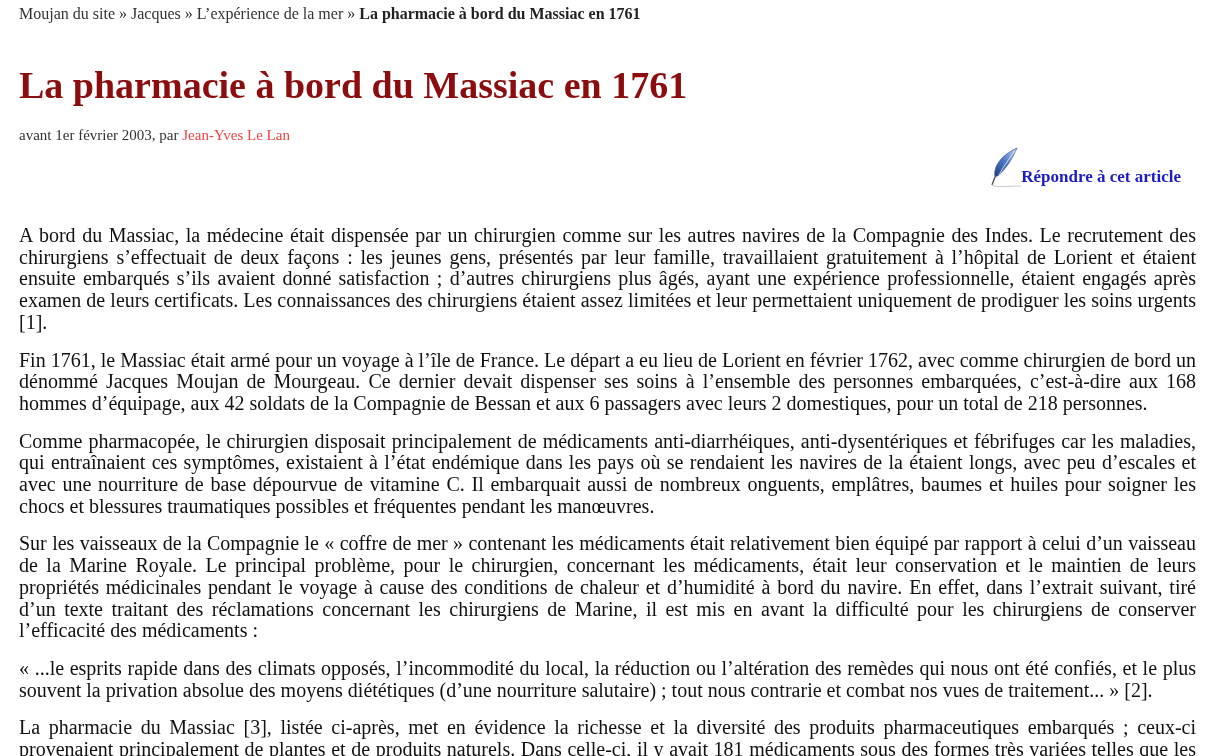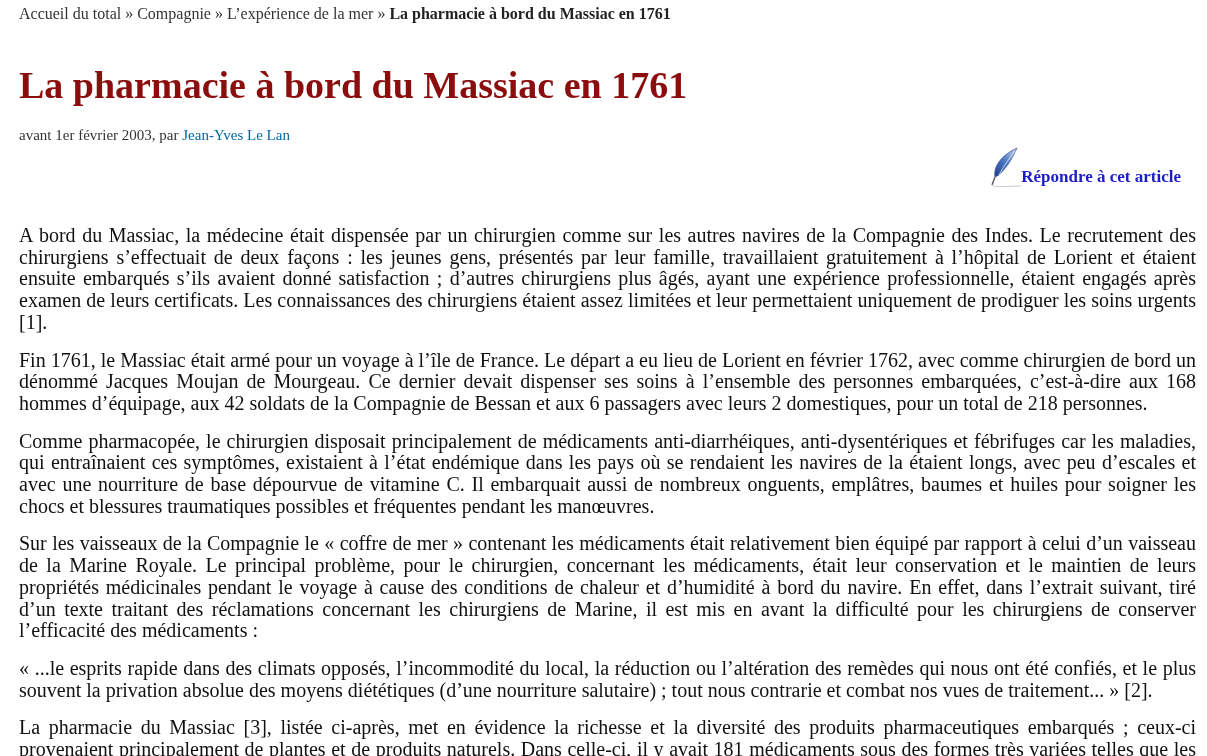--- a/index.html
+++ b/index.html
@@ -21,21 +21,21 @@
     .breadcrumb .current { font-weight: bold; color: #222; }
     h1.title {
       position: absolute; top: 62px; left: 19px; margin: 0;
       font-size: 38px; font-weight: bold; color: #8b0d0d;
       line-height: 46px; white-space: nowrap;
     }
     .byline {
       position: absolute; top: 127px; left: 19px;
       font-size: 15px; color: #333333; white-space: nowrap;
     }
-    .byline a { color: #0369a1; text-decoration: none; }
+    .byline a { color: #ef4444; text-decoration: none; }
     .reply {
       position: absolute; top: 145px; right: 26px;
       display: flex; align-items: flex-end;
     }
     .reply .quill { width: 38px; height: 44px; margin-right: -4px; }
     .reply a {
       color: #1c1cc8; font-weight: bold; font-size: 17px;
       text-decoration: none; line-height: 22px; padding-bottom: 1px;
     }
     .article {
@@ -44,21 +44,21 @@
     }
     .article p { margin: 0 0 16px 0; text-align: justify; }
     .article a.note { color: #111; text-decoration: none; }
   </style>
 </head>
 <body>
 
 <div class="page">
 
   <nav class="breadcrumb">
-    <a href="#">Accueil du total</a><span class="sep">»</span><a href="#">Compagnie</a><span class="sep">»</span><a href="#">L’expérience de la mer</a><span class="sep">»</span><span class="current">La pharmacie à bord du Massiac en 1761</span>
+    <a href="#">Moujan du site</a><span class="sep">»</span><a href="#">Jacques</a><span class="sep">»</span><a href="#">L’expérience de la mer</a><span class="sep">»</span><span class="current">La pharmacie à bord du Massiac en 1761</span>
   </nav>
 
   <h1 class="title">La pharmacie à bord du Massiac en 1761</h1>
 
   <div class="byline">
     <span>avant 1er février 2003, par </span><a href="#">Jean-Yves Le Lan</a>
   </div>
 
   <div class="reply">
     <svg class="quill" viewBox="0 0 38 44">

